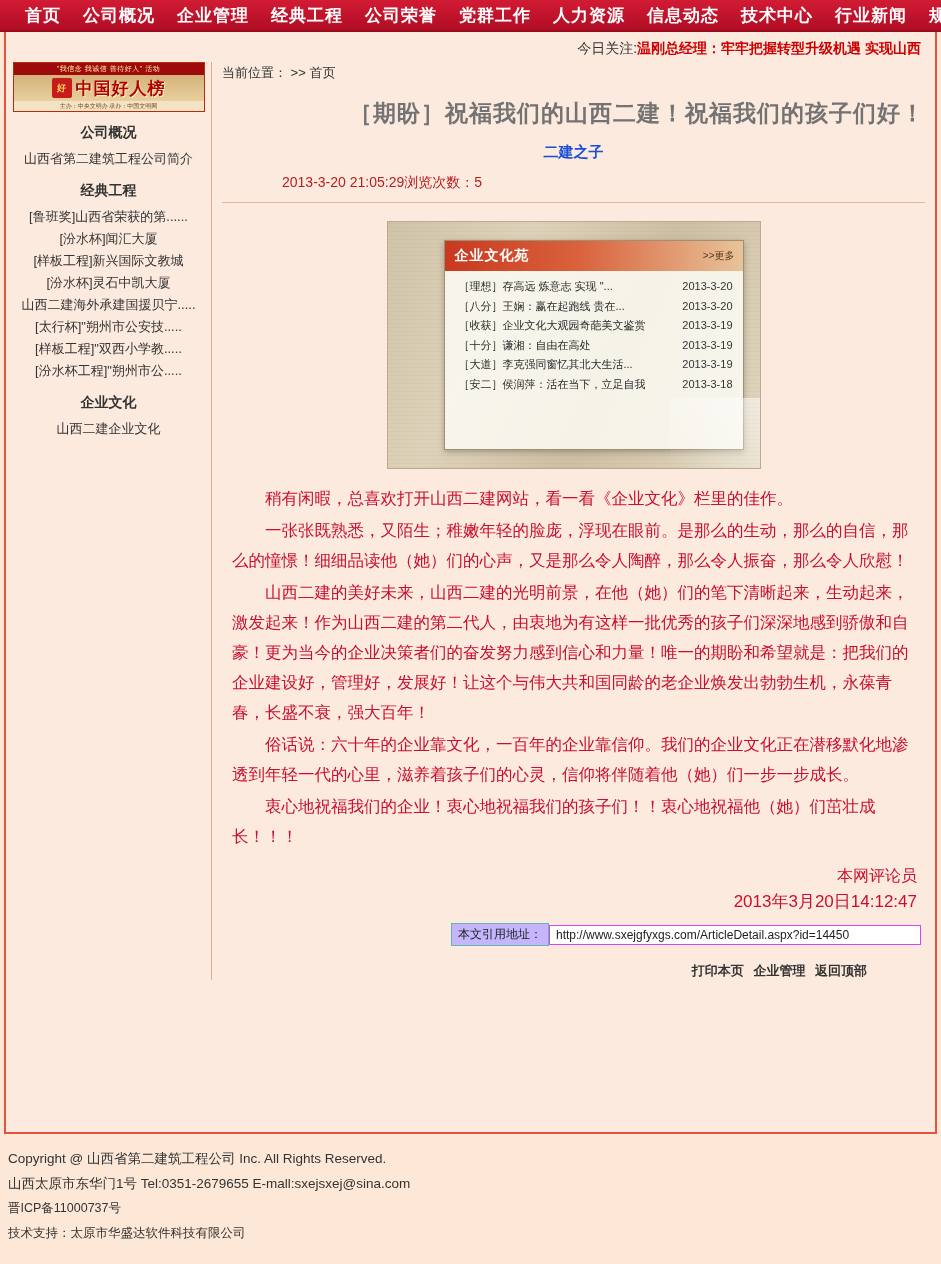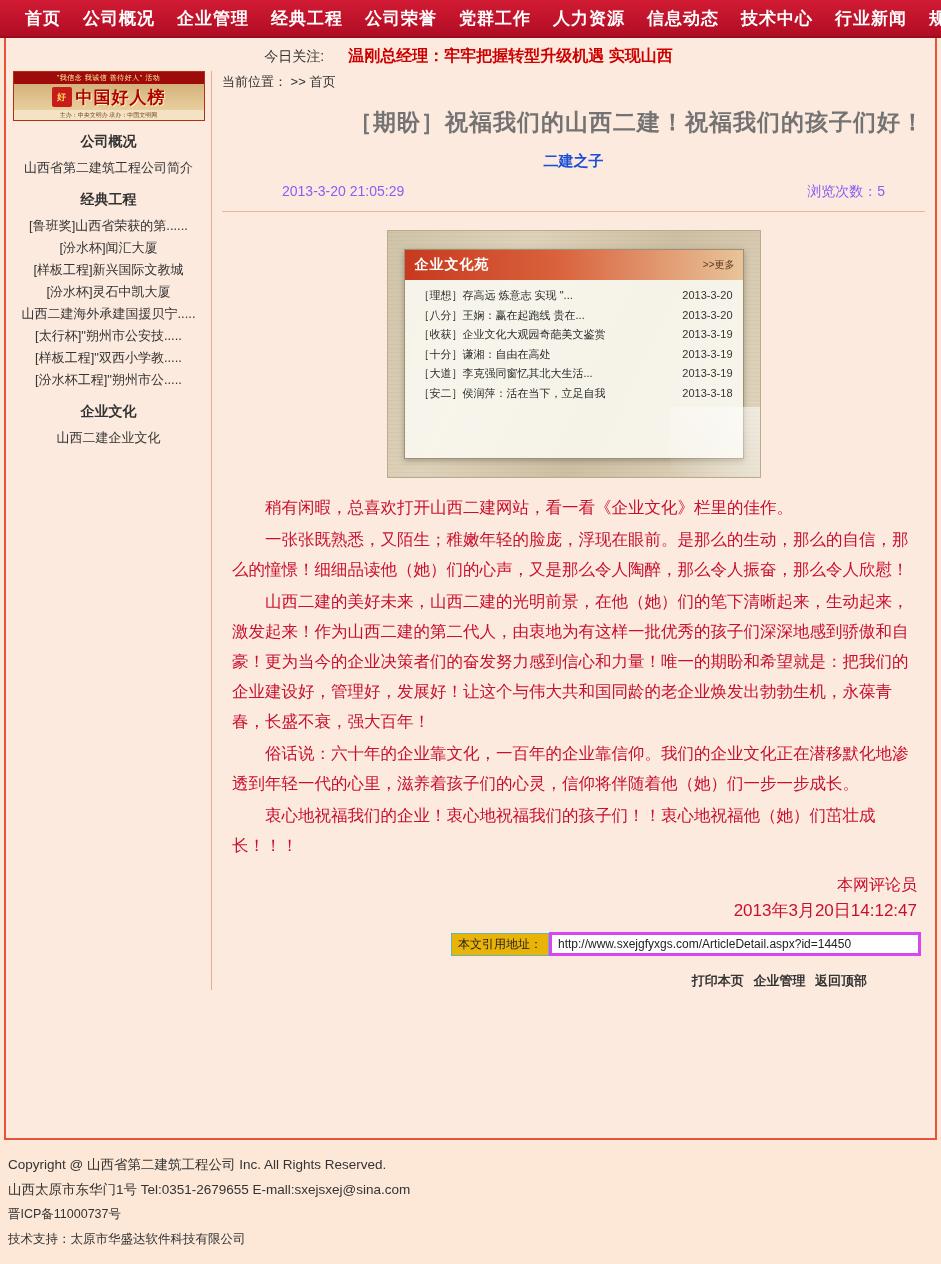--- a/index.html
+++ b/index.html
@@ -14,21 +14,21 @@
     font-size: 14px;
     color: #333;
     overflow: hidden;
     position: relative;
   }
 
   
   .topnav {
     background: #c8102e;
     background: linear-gradient(#d21b34, #b00d24);
-    height: 38px;
+    height: 32px;
     display: flex;
     align-items: center;
     padding: 0 14px;
     box-sizing: border-box;
     border-bottom: 2px solid #9c0a1e;
   }
   .topnav .navitem {
     color: #ffffff;
     font-size: 17px;
     font-weight: bold;
@@ -45,35 +45,34 @@
     border-right: 2px solid #e5533d;
     border-bottom: 2px solid #e5533d;
     background: #fdeade;
     height: 1102px;
     box-sizing: border-box;
     position: relative;
   }
 
   .top-strip {
     display: flex;
-    justify-content: center;
+    justify-content: flex-end;
     align-items: center;
     padding: 8px 14px 4px 10px;
     box-sizing: border-box;
   }
   .focus-label {
     font-size: 14px;
     color: #333;
   }
   .marquee-text {
     color: #cc0000;
     font-weight: bold;
-    font-size: 16px;
+    font-size: 14px;
     white-space: nowrap;
-    margin-left: 24px;
   }
 
   .body-cols {
     display: flex;
     align-items: stretch;
   }
 
   
   .sidebar {
     width: 206px;
@@ -174,23 +173,23 @@
   }
   .art-author {
     text-align: center;
     color: #1c4fd8;
     font-size: 15px;
     font-weight: bold;
     padding-bottom: 12px;
   }
   .art-meta {
     display: flex;
-    justify-content: space-between;
-    font-size: 14px;
-    color: #8b5cf6;
+    justify-content: flex-start;
+    font-size: 14px;
+    color: #b91c1c;
     padding: 0 40px 6px 60px;
     box-sizing: border-box;
   }
   .meta-divider {
     border-top: 1px solid #e3b79c;
     margin: 4px 0 14px 0;
   }
 
   
   .pic-wrap {
@@ -218,20 +217,21 @@
     pointer-events: none;
   }
   .pic-inner {
     position: relative;
     background: rgba(252,250,243,.86);
     border: 1px solid #a09071;
     height: 100%;
     box-sizing: border-box;
     padding: 0;
     box-shadow: 0 2px 6px rgba(0,0,0,.25);
+    margin-left: 40px;
   }
   .pic-head {
     height: 30px;
     background: linear-gradient(90deg, #c8391f 0%, #d9623c 45%, #e8c49a 100%);
     display: flex;
     align-items: center;
     justify-content: space-between;
     padding: 0 8px 0 10px;
     box-sizing: border-box;
   }
@@ -292,32 +292,32 @@
   }
   .sign .sign-date { font-size: 17px; }
 
   .urlbar {
     display: flex;
     justify-content: flex-end;
     align-items: center;
     padding: 8px 4px 0 0;
   }
   .urlbar .url-label {
-    background: #eab308;
+    background: #c4b5fd;
     border: 1px solid #5fb8b2;
     font-size: 12px;
     color: #222;
     padding: 2px 6px;
     white-space: nowrap;
     text-align: right;
   }
   .urlbar .url-input {
     font-size: 12px;
     color: #222;
-    border: 3px solid #d946ef;
+    border: 1px solid #d946ef;
     background: #ffffff;
     padding: 2px 6px;
     width: 372px;
     box-sizing: border-box;
     font-family: "Liberation Sans", sans-serif;
   }
   .art-actions {
     text-align: right;
     font-size: 13px;
     color: #333;

